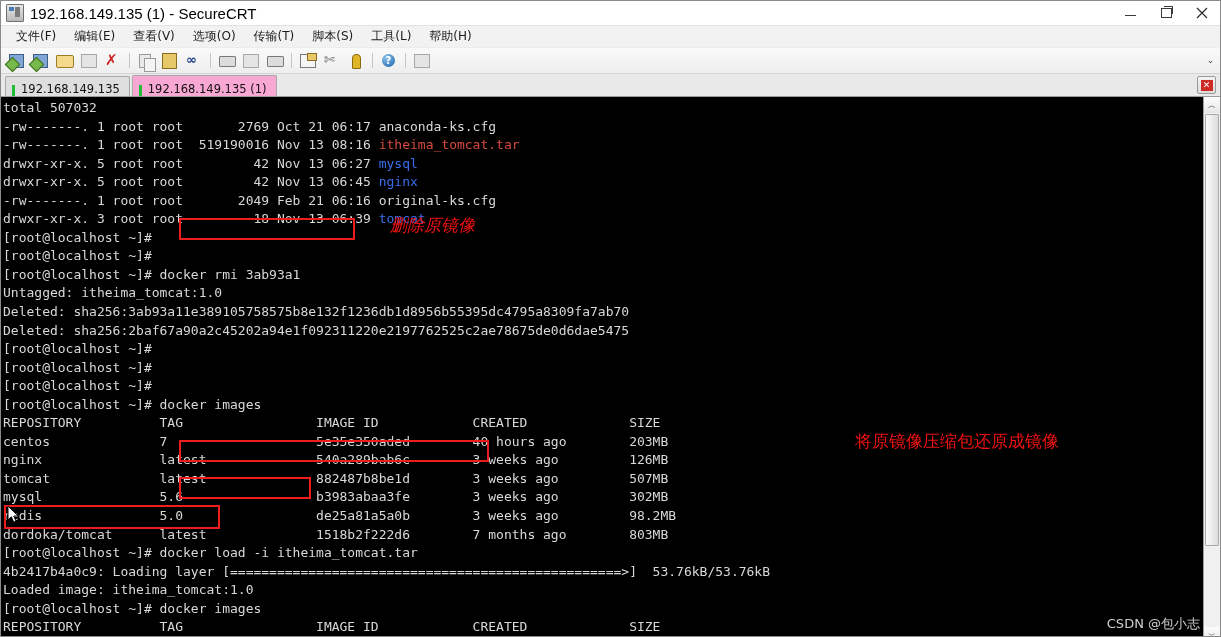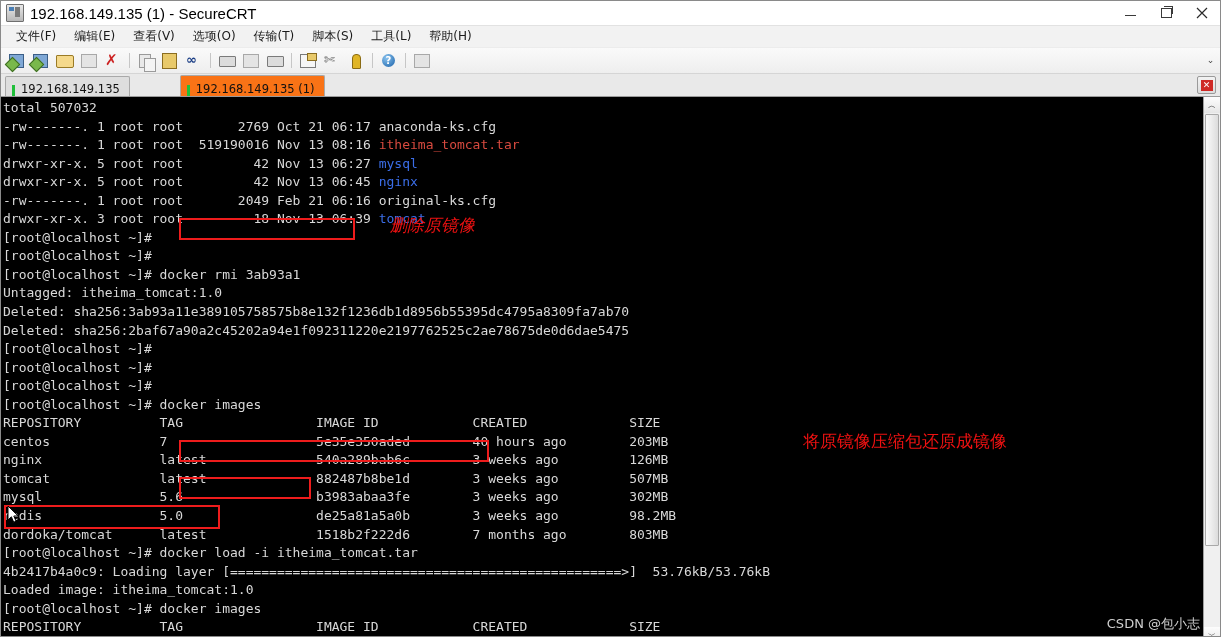--- a/index.html
+++ b/index.html
@@ -217,23 +217,22 @@
     color: #111;
     background: #dedede;
     border: 1px solid #a9a9a9;
     border-bottom: none;
     border-radius: 2px 2px 0 0;
     margin-right: 2px;
     white-space: nowrap;
     font-family: "DejaVu Sans", sans-serif;
   }
   .tab.active {
-    background: #f97316;
+    background: #f9a8d4;
     height: 20px;
-    margin-left: 48px;
   }
   .tab-dot {
     width: 3px; height: 11px;
     background: #1fbf3a;
     margin-right: 6px;
     flex: none;
   }
   .tab-close-btn {
     position: absolute;
     right: 4px;
@@ -489,21 +488,21 @@
       <div class="sb-arrow bottom">﹀</div>
     </div>
   </div>
 
   <div id="overlays">
       <div class="redbox" style="left: 178px; top: 217px; width: 176px; height: 22px;"></div>
       <div class="redbox" style="left: 178px; top: 439px; width: 310px; height: 22px;"></div>
       <div class="redbox" style="left: 178px; top: 476px; width: 132px; height: 22px;"></div>
       <div class="redbox" style="left: 3px; top: 504px; width: 216px; height: 24px;"></div>
       <div class="anno" style="left: 389px; top: 213px; font-style: italic;">删除原镜像</div>
-      <div class="anno" style="left: 802px; top: 429px;">将原镜像压缩包还原成镜像</div>
+      <div class="anno" style="left: 854px; top: 429px;">将原镜像压缩包还原成镜像</div>
     </div>
 
   <div class="cursor-arrow" style="left:6px; top:504px;">
     <svg width="14" height="20" viewBox="0 0 14 20">
       <path d="M1 1 L1 15 L4.4 11.8 L6.7 17.2 L9.1 16.2 L6.8 11 L11.2 11 Z" fill="#ffffff" stroke="#000000" stroke-width="1"></path>
     </svg>
   </div>
 
   <div class="watermark">CSDN @包小志</div>
 </div>

